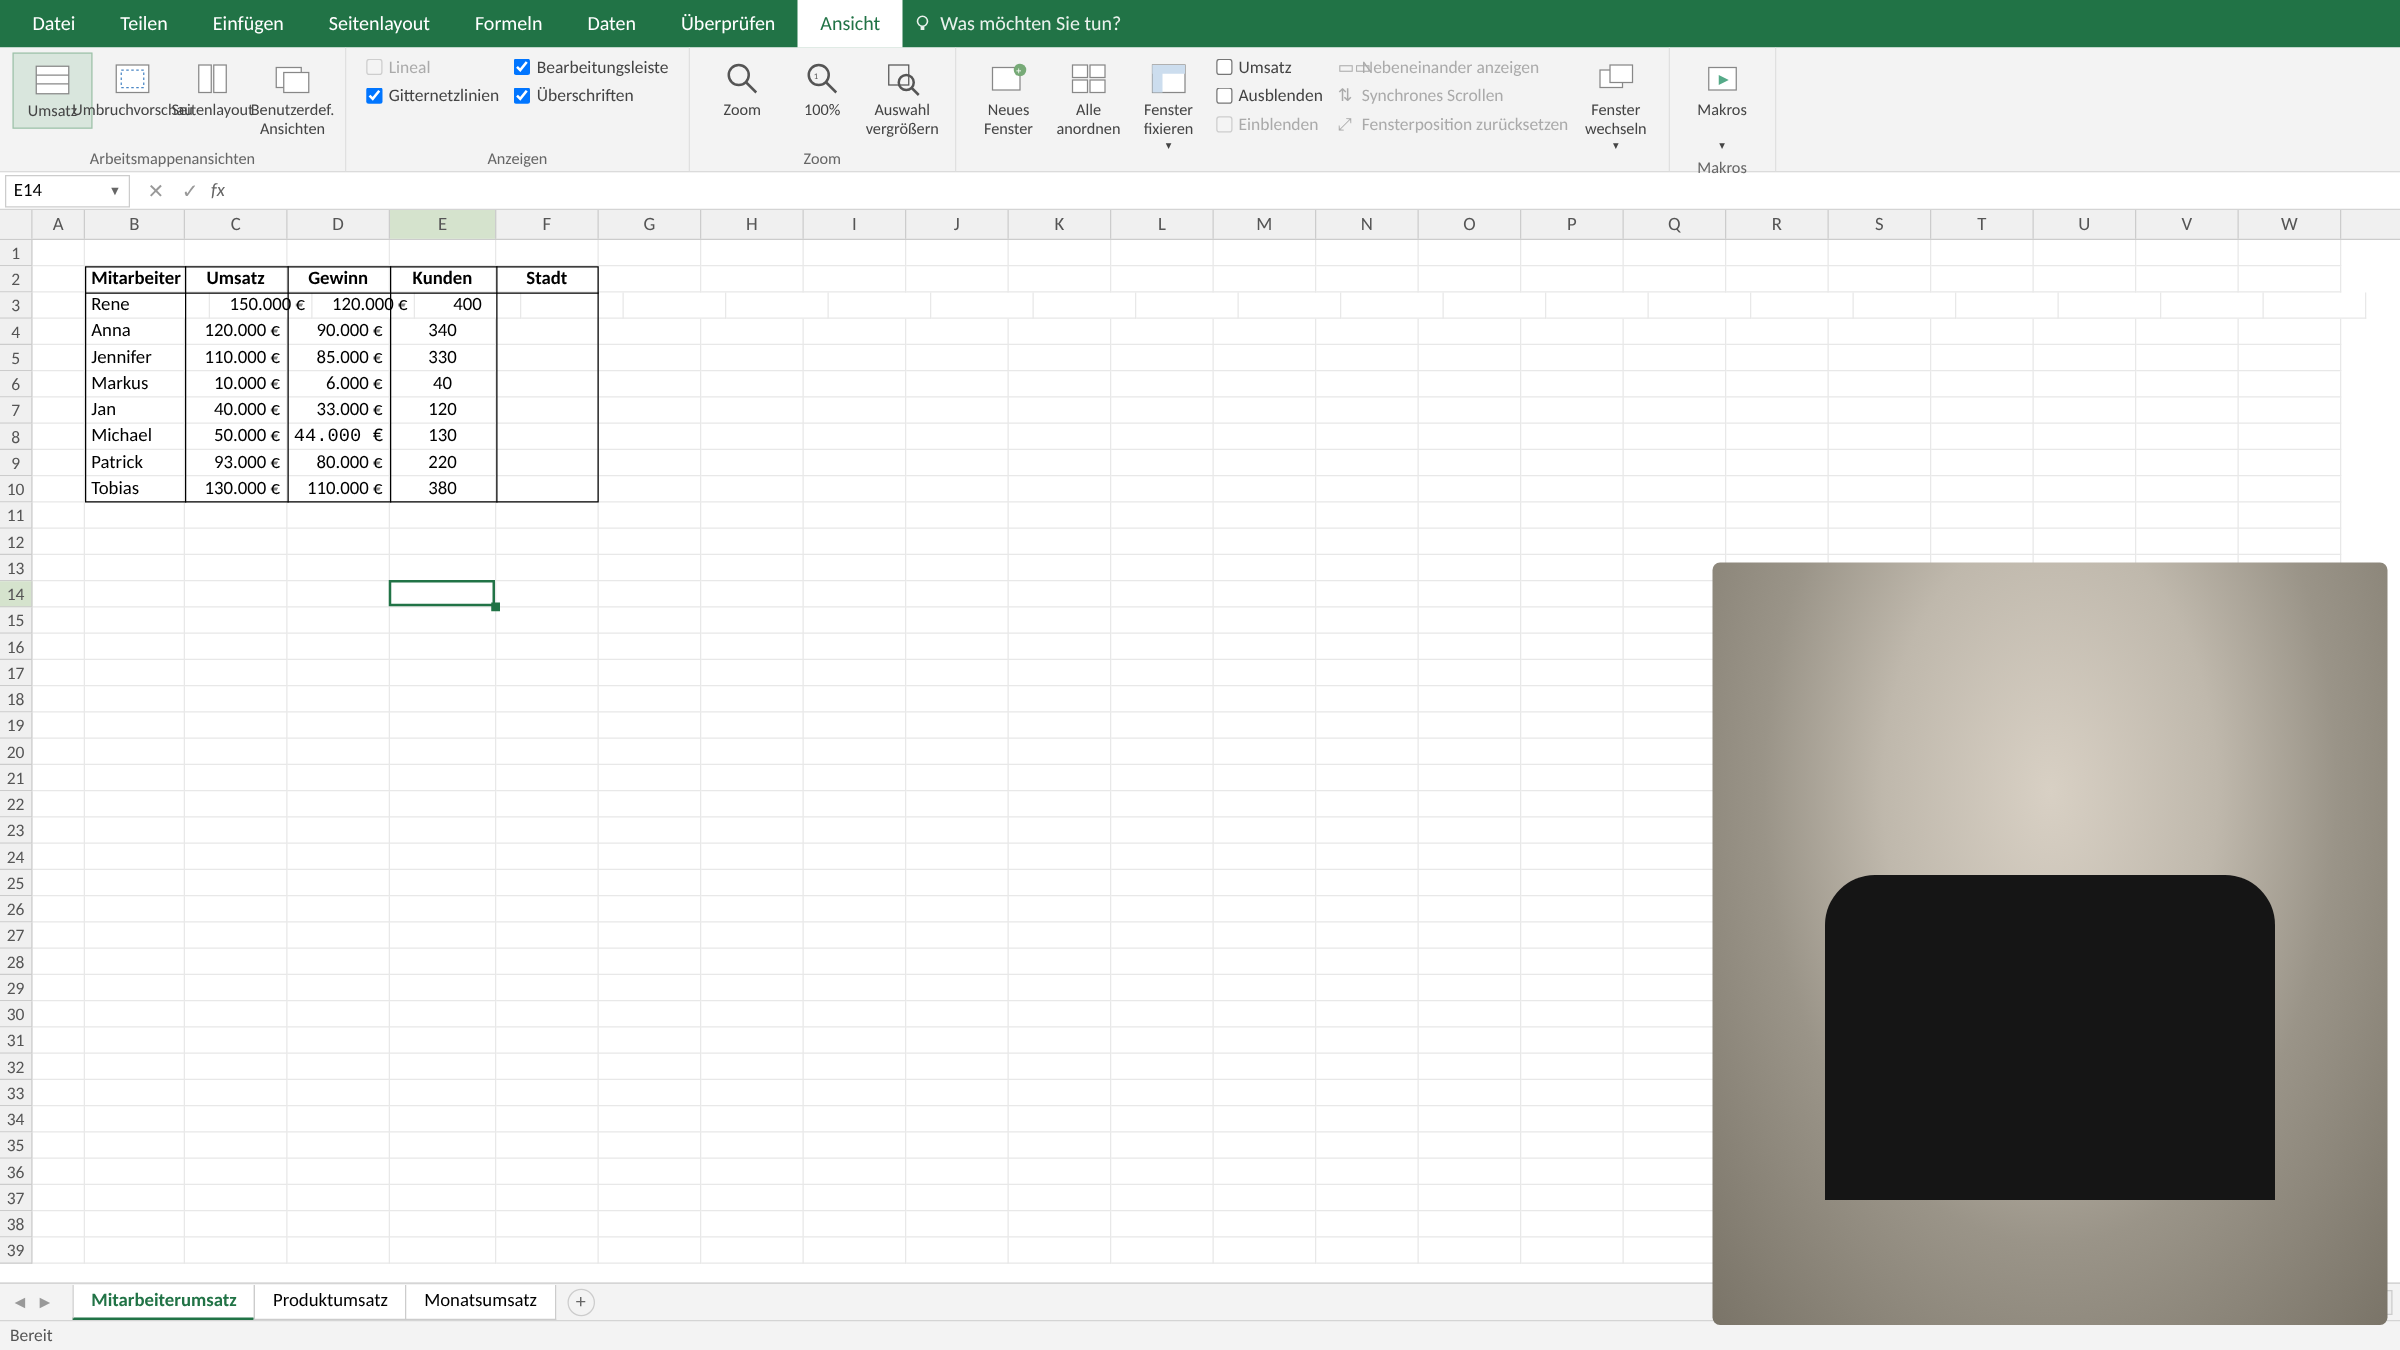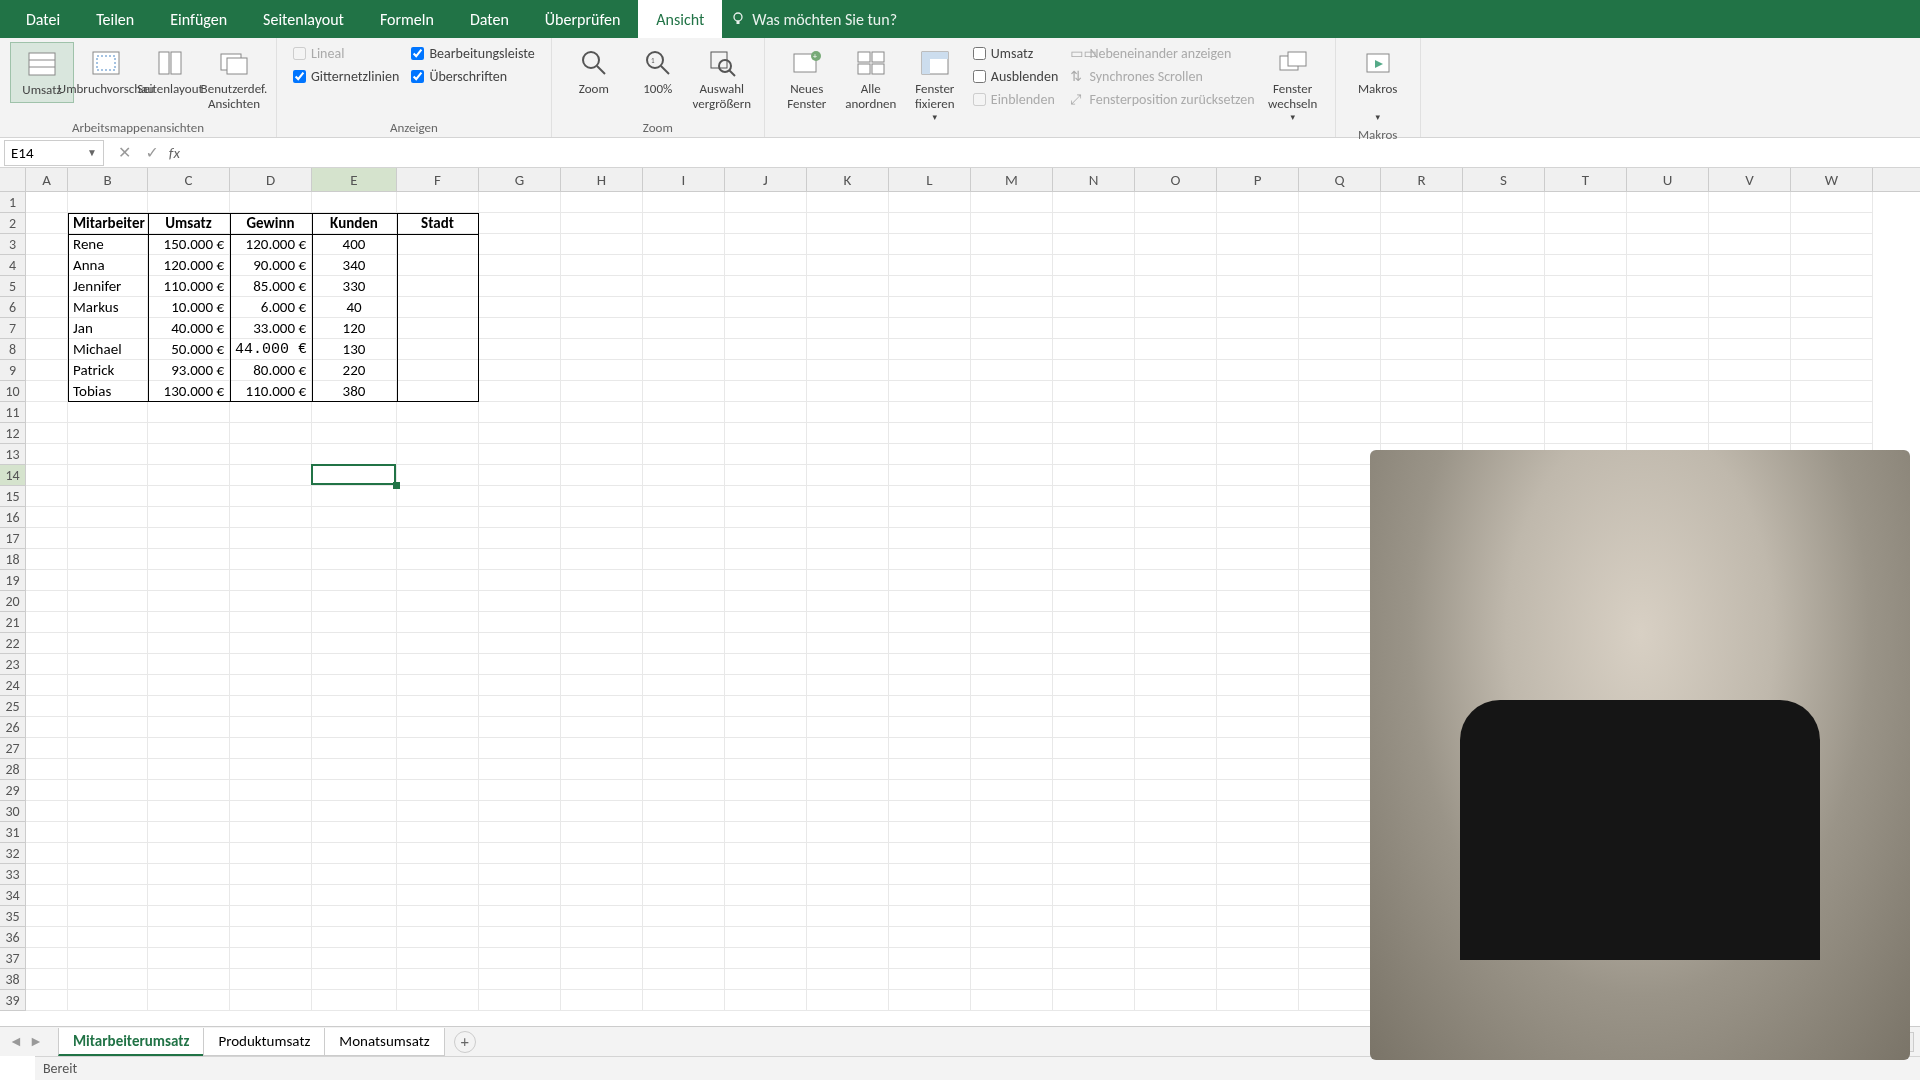--- a/index.html
+++ b/index.html
@@ -60,21 +60,21 @@
 
 
 .sheettabs { height: 30px; border-top: 1px solid #ccc; background: #f3f3f3; display: flex; align-items: center; padding: 0 6px; }
 .navbtn { width: 20px; text-align: center; color: #999; font-size: 14px; }
 .stab { padding: 4px 14px; border: 1px solid #ccc; background: #fff; font-size: 15px; margin-right: -1px; cursor: pointer; border-top: none; }
 .stab.active { border-bottom: 2px solid #217346; font-weight: bold; color: #217346; background: #fff; }
 .addsheet { width: 22px; height: 22px; border: 1px solid #ccc; border-radius: 50%; margin-left: 10px; text-align: center; line-height: 20px; color: #666; cursor: pointer; }
 .hscroll { margin-left: auto; width: 20px; height: 20px; border: 1px solid #ccc; background: #eee; text-align: center; font-size: 12px; line-height: 18px; color: #555; }
 
 
-.status { height: 24px; background: #f3f3f3; border-top: 1px solid #d4d4d4; display: flex; align-items: center; padding: 0 8px; font-size: 14px; color: #555; margin-left: 35px; }
+.status { height: 24px; background: #f3f3f3; border-top: 1px solid #d4d4d4; display: flex; align-items: center; padding: 0 8px; font-size: 14px; color: #555; }
 
 
 .webcam { position: absolute; right: 10px; bottom: 20px; width: 540px; height: 610px; background: radial-gradient(ellipse at 50% 30%, #d8d0c4 0%, #bfb8ac 35%, #9a9488 60%, #7a7468 100%); border-radius: 6px; overflow: hidden; }
 .person { position: absolute; left: 50%; transform: translateX(-50%); bottom: 0; width: 100%; }
 .chair { width: 360px; height: 260px; background: #151515; border-radius: 40px 40px 0 0; position: absolute; left: 50%; transform: translateX(-50%); top: 250px; }
 </style>
 </head>
 <body>
 
 <div class="tabbar">
@@ -375,21 +375,21 @@
         <div class="cell" style="width: 82px;"></div>
         <div class="cell" style="width: 82px;"></div>
         <div class="cell" style="width: 82px;"></div>
         <div class="cell" style="width: 82px;"></div>
         <div class="cell" style="width: 82px;"></div>
         <div class="cell" style="width: 82px;"></div>
       </div>
       <div class="row">
         <div class="rh">3</div>
         <div class="cell" style="width: 42px;"></div>
-        <div class="cell al" style="width: 80px;">Rene</div>
+        <div class="cell al" style="width: 100px;">Rene</div>
         <div class="cell ar" style="width: 82px;">150.000 €</div>
         <div class="cell ar" style="width: 82px;">120.000 €</div>
         <div class="cell ac" style="width: 85px;">400</div>
         <div class="cell" style="width: 82px;"></div>
         <div class="cell" style="width: 82px;"></div>
         <div class="cell" style="width: 82px;"></div>
         <div class="cell" style="width: 82px;"></div>
         <div class="cell" style="width: 82px;"></div>
         <div class="cell" style="width: 82px;"></div>
         <div class="cell" style="width: 82px;"></div>

